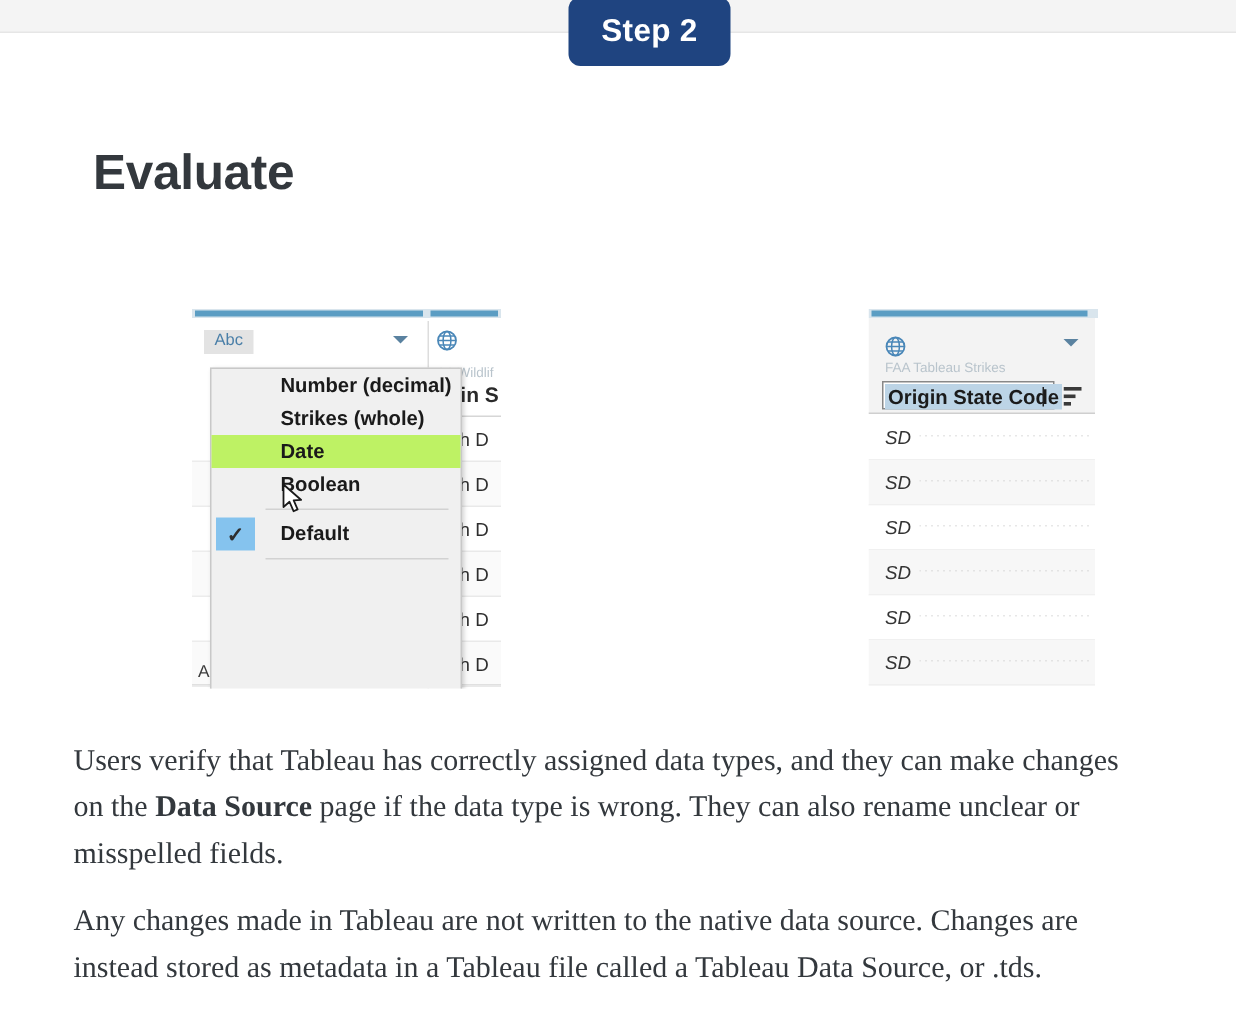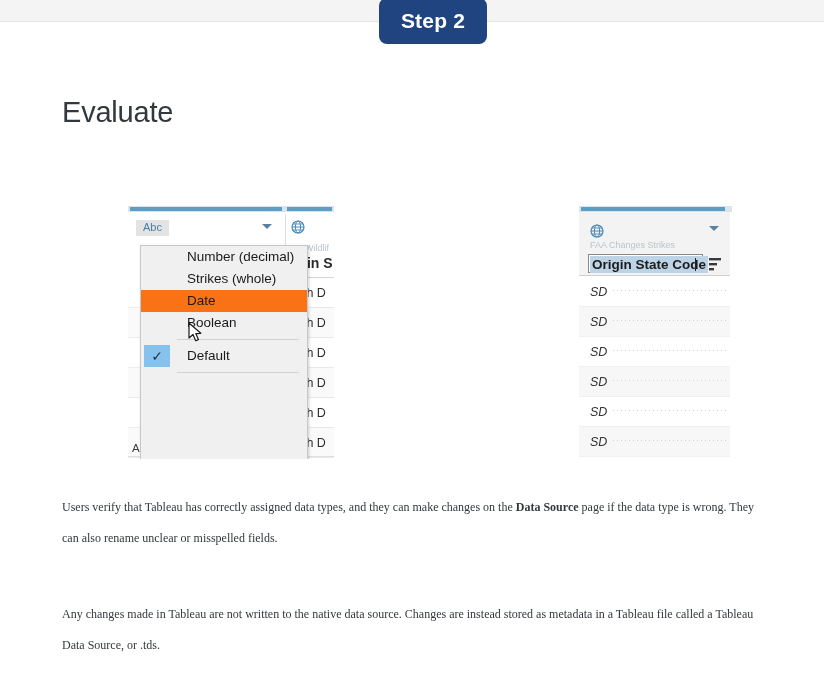--- a/index.html
+++ b/index.html
@@ -27,22 +27,22 @@
     color: #ffffff;
     font-size: 21px;
     font-weight: bold;
     letter-spacing: 0.2px;
     display: flex; align-items: center; justify-content: center;
   }
 
   
   .page-title {
     position: absolute; top: 96px; left: 62px;
-    font-size: 29px;
-    font-weight: normal;
+    font-size: 33px;
+    font-weight: bold;
     color: #33383d;
     letter-spacing: -0.2px;
   }
 
   
   .panel-left {
     position: absolute; top: 206px; left: 128px;
     width: 206px; height: 253px;
     background: #ffffff;
     overflow: hidden;
@@ -138,31 +138,32 @@
     width: 206px; height: 1px; background: #e0e0e0;
   }
 
   
   .menu {
     position: absolute; top: 39px; left: 12px;
     width: 168px; height: 264px;
     background: #f0f0f0;
     border: 1px solid #c8c8c8;
     box-shadow: 1px 1px 3px rgba(0,0,0,0.18);
+    font-weight: bold;
   }
   .menu-item {
     position: relative;
     height: 22px;
     line-height: 22px;
     padding-left: 46px;
     font-size: 13.5px;
     color: #1a1a1a;
     white-space: nowrap;
   }
-  .menu-item.highlight { background: #f97316; }
+  .menu-item.highlight { background: #bef264; }
   .menu-gutter-hl {
     position: absolute;
     left: 0; width: 28px; height: 22px;
     background: #85c3ee;
   }
   .menu-sep {
     height: 1px; margin: 5px 8px 5px 36px;
     background: #d2d2d2;
   }
   .menu-bullet {
@@ -252,24 +253,24 @@
     background-image: linear-gradient(to right, #cfcfcf 1px, transparent 1px);
     background-size: 4px 1px;
   }
   .rp-rightedge {
     position: absolute; top: 6px; right: 0;
     width: 2px; height: 247px; background: #ffffff;
   }
 
   
   .body-text {
-    position: absolute; left: 62px;
+    position: absolute; left: 49px;
     width: 706px;
     font-family: "Liberation Serif", serif;
-    font-size: 12px;
+    font-size: 20px;
     line-height: 31px;
     color: #33383d;
   }
   .para1 { top: 492px; }
   .para2 { top: 599px; }
   .body-text b { font-weight: bold; }
 </style>
 </head>
 <body>
 
@@ -357,21 +358,21 @@
     <svg class="globe-icon" width="14" height="14" viewBox="0 0 14 14">
       <circle cx="7" cy="7" r="6" fill="none" stroke="#4a87b8" stroke-width="1.2"></circle>
       <ellipse cx="7" cy="7" rx="2.6" ry="6" fill="none" stroke="#4a87b8" stroke-width="1"></ellipse>
       <line x1="1" y1="7" x2="13" y2="7" stroke="#4a87b8" stroke-width="1"></line>
       <line x1="2" y1="4" x2="12" y2="4" stroke="#4a87b8" stroke-width="0.9"></line>
       <line x1="2" y1="10" x2="12" y2="10" stroke="#4a87b8" stroke-width="0.9"></line>
     </svg>
   </div>
 
   <div class="rp-caret"></div>
-  <div class="rp-srcname">FAA Changes Strikes</div>
+  <div class="rp-srcname">FAA Tableau Strikes</div>
 
   <div class="rp-editbox">
     <div class="rp-editsel">Origin State Code</div>
     <div class="rp-caretbar"></div>
   </div>
 
   <div class="sort-icon">
     <svg width="15" height="14" viewBox="0 0 15 14">
       <rect x="0" y="1" width="12" height="2.4" fill="#3a3a3a"></rect>
       <rect x="0" y="6" width="8" height="2.4" fill="#3a3a3a"></rect>

